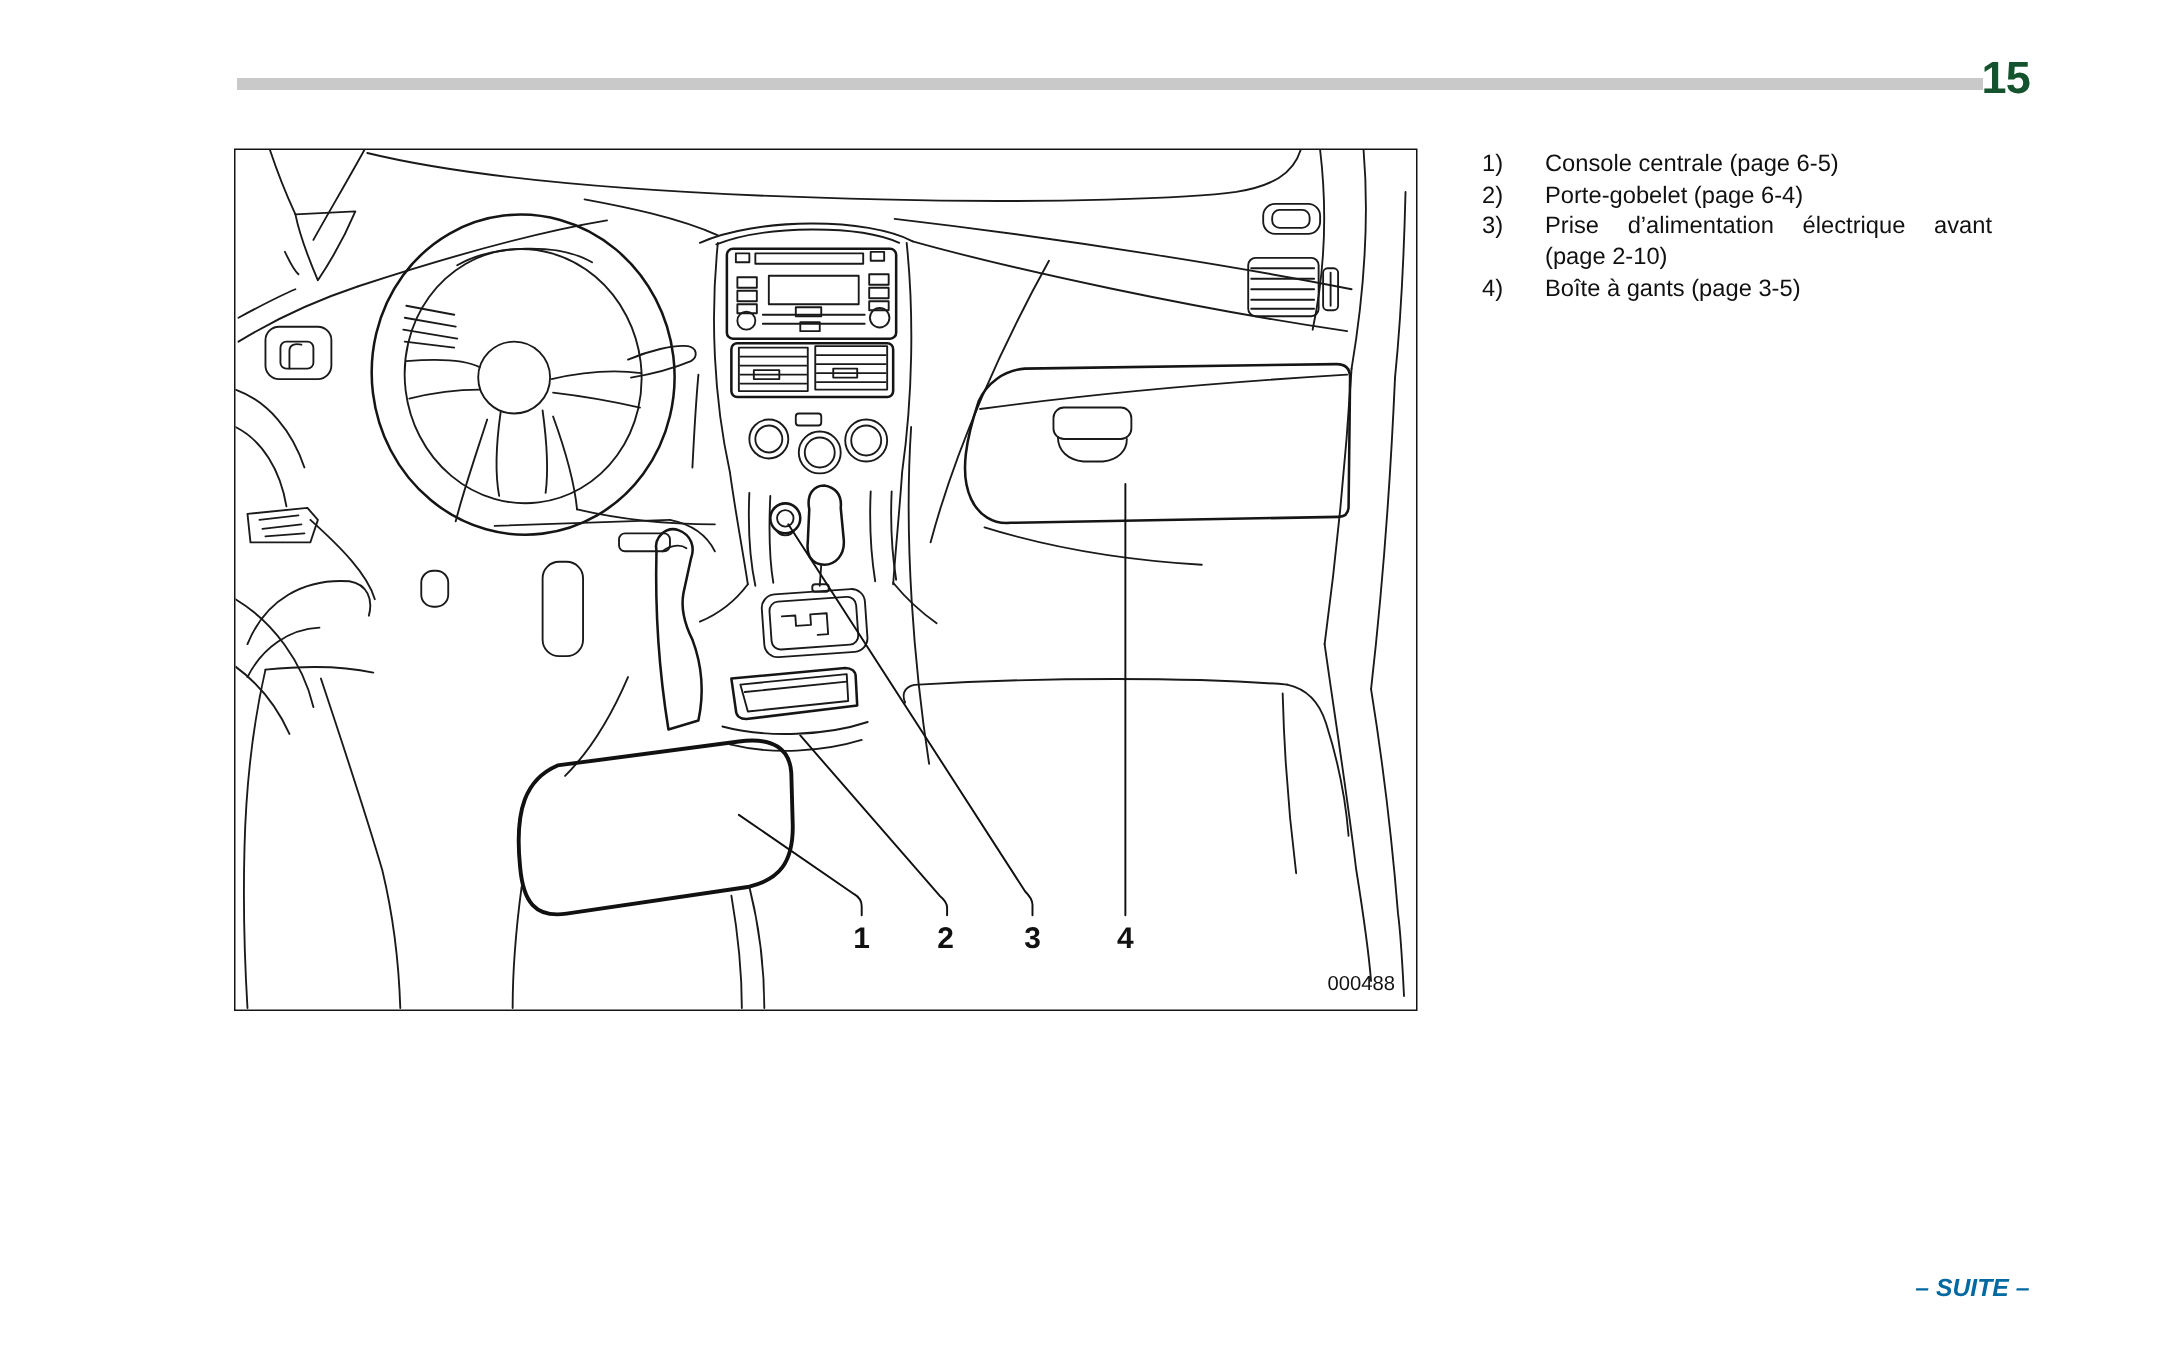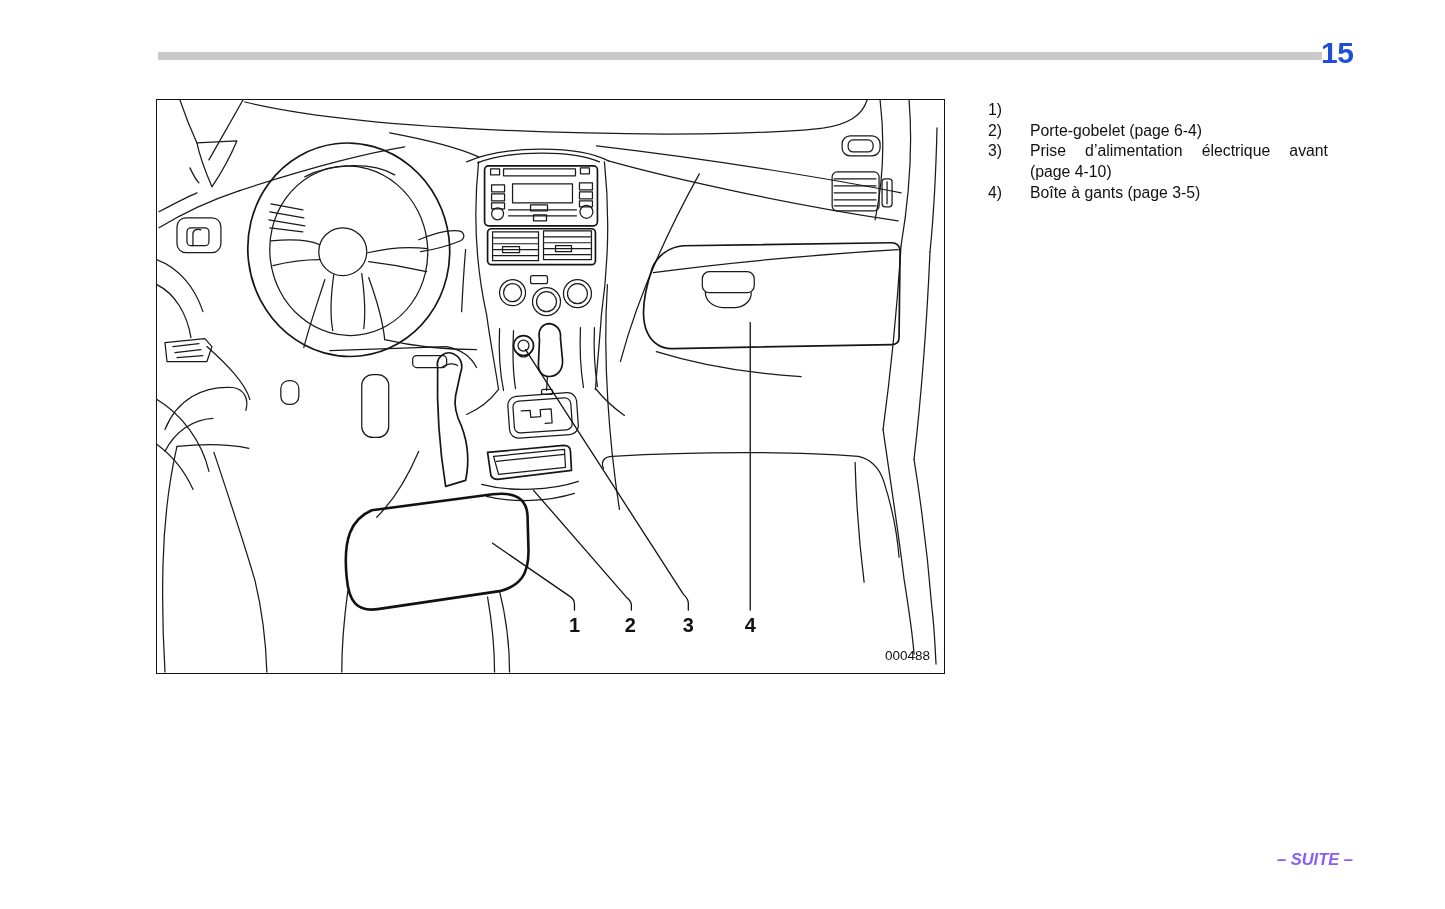--- a/index.html
+++ b/index.html
@@ -4,37 +4,37 @@
 <style>
   html,body{margin:0;padding:0;background:#ffffff;}
   .page{
     position:relative;width:1445px;height:909px;background:#ffffff;overflow:hidden;
     font-family:"Liberation Sans", sans-serif;color:#1a1a1a;
   }
   .top-rule{
     position:absolute;left:158px;top:52px;width:1164px;height:8px;background:#c9c9c9;
   }
   .page-number{
-    position:absolute;left:1321px;top:36px;font-size:30px;font-weight:bold;color:#1d4ed8;
+    position:absolute;left:1321px;top:36px;font-size:30px;font-weight:bold;color:#14532d;
     letter-spacing:-0.5px;
   }
   .figure-frame{
     position:absolute;left:156px;top:99px;width:789px;height:575px;
     border:1.6px solid #141414;box-sizing:border-box;background:#ffffff;
   }
   .figure-frame svg{display:block;width:100%;height:100%;}
   .legend{
     position:absolute;left:988px;top:100px;width:370px;
     font-size:15.8px;line-height:20.7px;color:#111;
   }
   .legend-item{display:flex;}
   .legend-num{width:42px;flex:none;}
   .legend-text{flex:1;max-width:298px;text-align:justify;}
   .continuation{
-    position:absolute;right:92px;top:850px;font-size:16.5px;font-weight:bold;font-style:italic;color:#8b5cf6;
+    position:absolute;right:92px;top:850px;font-size:16.5px;font-weight:bold;font-style:italic;color:#0369a1;
   }
   
   .co-num{font:bold 20px "Liberation Sans", sans-serif;fill:#111;}
   .fig-code{font:13.5px "Liberation Sans", sans-serif;fill:#111;}
   .ln{fill:none;stroke:#1a1a1a;stroke-width:1.25;stroke-linecap:round;stroke-linejoin:round;}
   .ln-bold{fill:none;stroke:#111;stroke-width:2.6;stroke-linecap:round;stroke-linejoin:round;}
   .ln-med{fill:none;stroke:#151515;stroke-width:1.7;stroke-linecap:round;stroke-linejoin:round;}
   .callout{fill:none;stroke:#111;stroke-width:1.3;stroke-linecap:round;stroke-linejoin:round;}
 </style>
 </head>
@@ -257,28 +257,29 @@
         <text class="co-num" x="594" y="533" text-anchor="middle">4</text>
       </g>
 
       <text class="fig-code" x="774" y="561" text-anchor="end">000488</text>
     </svg>
   </div>
 
   <div class="legend">
     <div class="legend-item">
       <span class="legend-num">1)</span>
+      <span class="legend-text">Console centrale (page 6-5)</span>
     </div>
     <div class="legend-item">
       <span class="legend-num">2)</span>
       <span class="legend-text">Porte-gobelet (page 6-4)</span>
     </div>
     <div class="legend-item">
       <span class="legend-num">3)</span>
-      <span class="legend-text">Prise d’alimentation électrique avant (page 4-10)</span>
+      <span class="legend-text">Prise d’alimentation électrique avant (page 2-10)</span>
     </div>
     <div class="legend-item">
       <span class="legend-num">4)</span>
       <span class="legend-text">Boîte à gants (page 3-5)</span>
     </div>
   </div>
 
   <div class="continuation">– SUITE –</div>
 </div>
 

